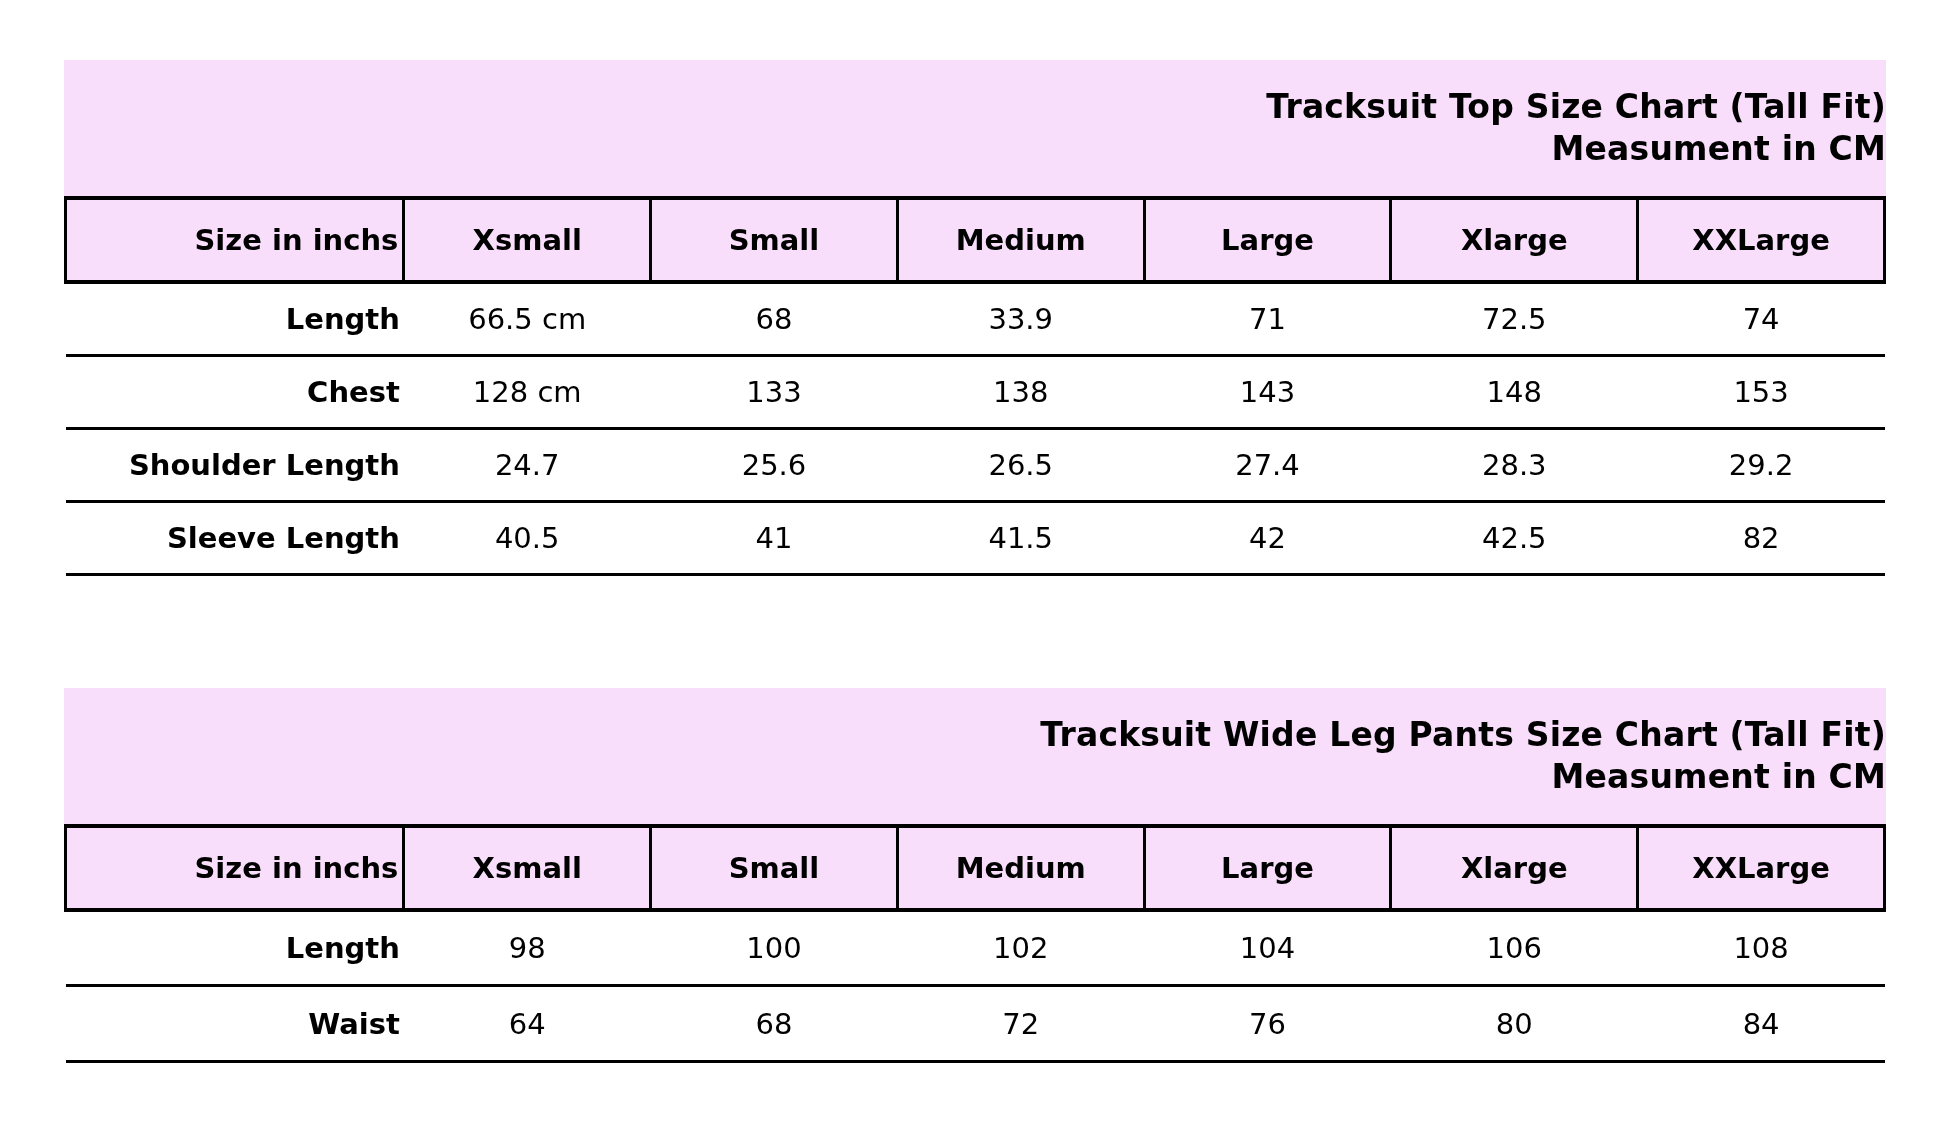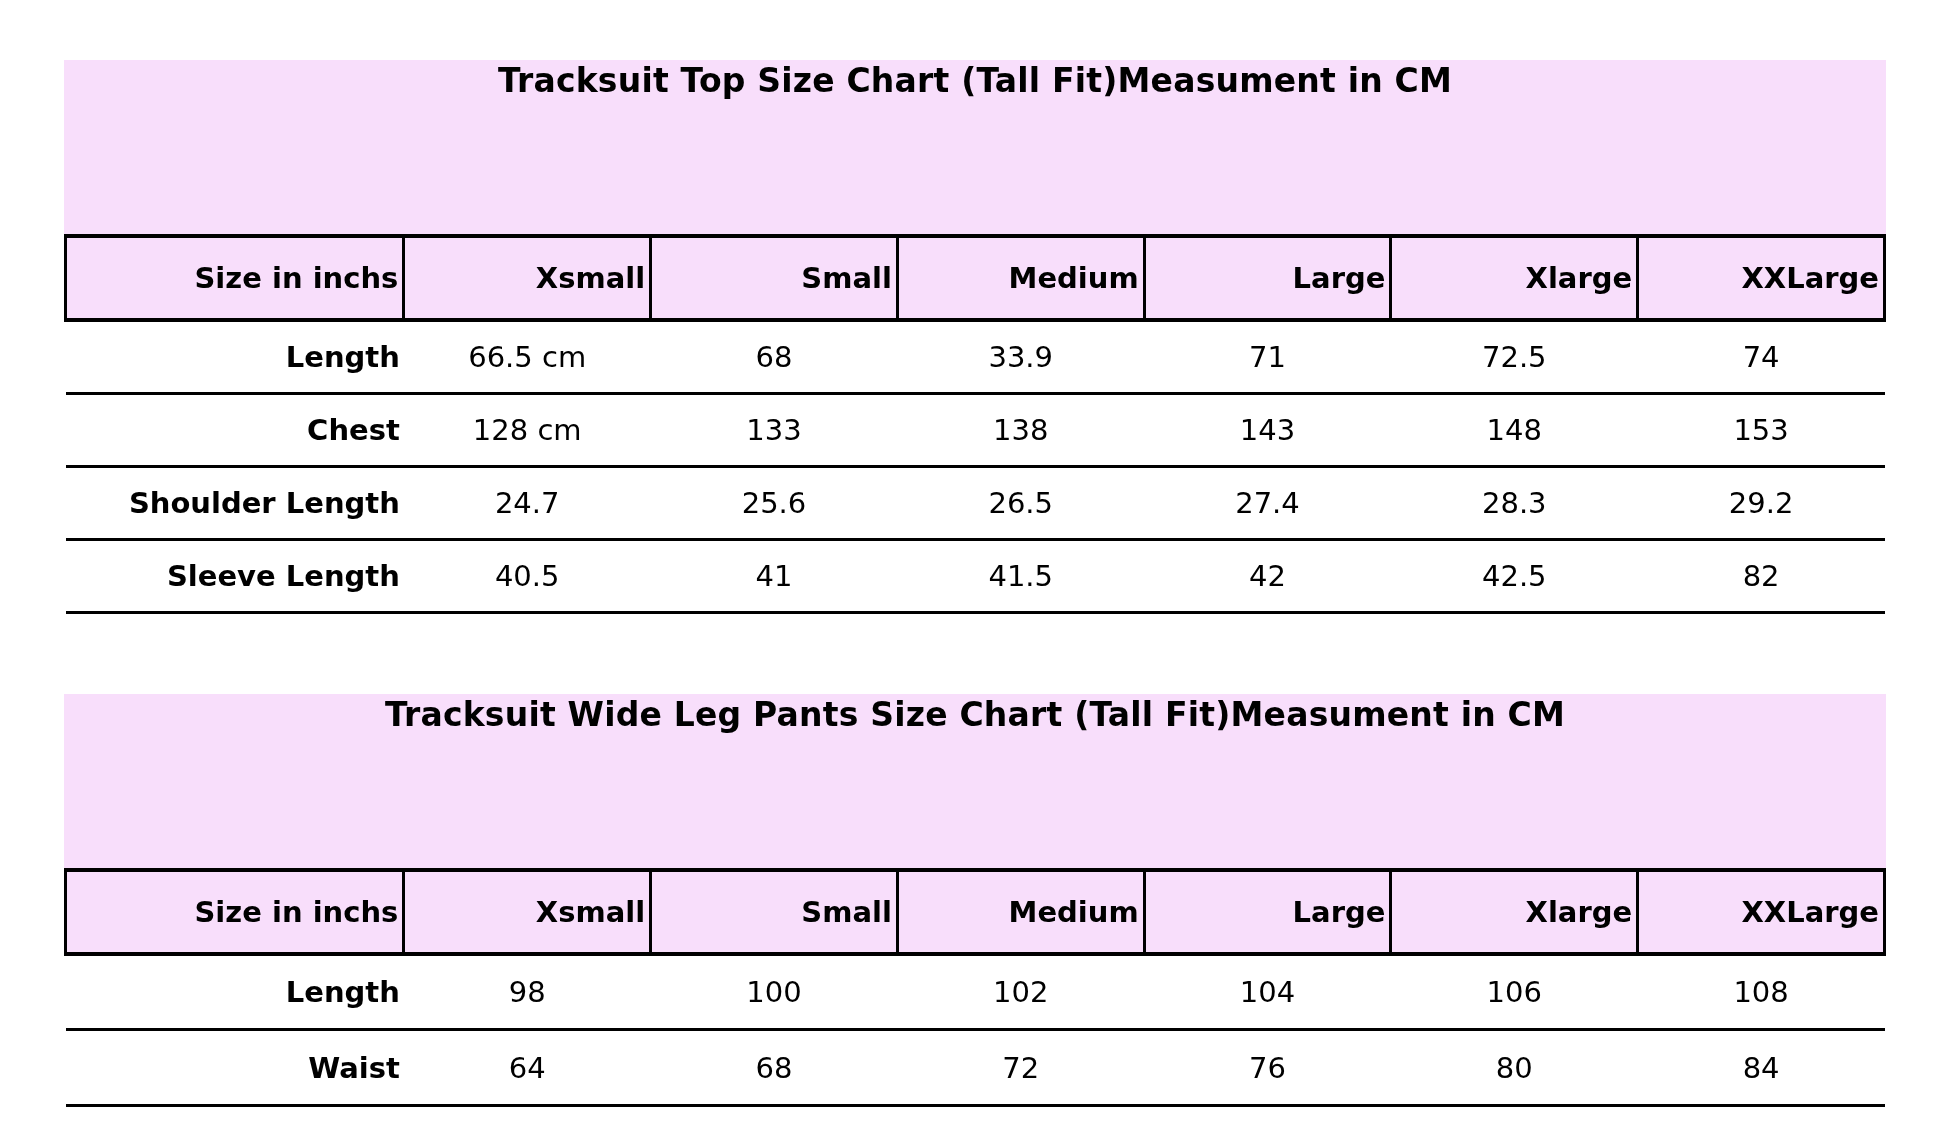--- a/index.html
+++ b/index.html
@@ -15,45 +15,45 @@
     color:var(--text);
     font-family:"DejaVu Sans","Liberation Sans",sans-serif;
     overflow:hidden;
   }
   .sheet{
     box-sizing:border-box;
     width:1946px;height:1140px;
     padding:60px 60px 0 64px;
   }
   .chart-section{width:1822px;}
-  .chart-section + .chart-section{margin-top:80px;}
+  .chart-section + .chart-section{margin-top:112px;}
   .title-block{
     background:var(--header-bg);
-    height:174px;
-    display:flex;flex-direction:row;
-    align-items:flex-start;justify-content:center;
+    height:136px;
+    display:flex;flex-direction:column;
+    align-items:flex-end;justify-content:center;
     text-align:center;
   }
   .title-line{
     font-size:33px;font-weight:bold;line-height:42px;
     letter-spacing:0.2px;
   }
   table.size-table{
     width:100%;
     border-collapse:collapse;
     table-layout:fixed;
   }
   table.size-table thead th{
     background:var(--header-bg);
     border:3px solid var(--border);
     border-top-width:4px;
     border-bottom-width:4px;
     height:84px;
     font-size:29px;font-weight:bold;
-    text-align:right;
+    text-align:center;
     padding:0 4px;
     box-sizing:border-box;
   }
   table.size-table thead th:first-child{
     width:18.6%;
     text-align:right;
     padding-left:12px;
   }
   table.size-table tbody td{
     border-bottom:3px solid var(--border);

